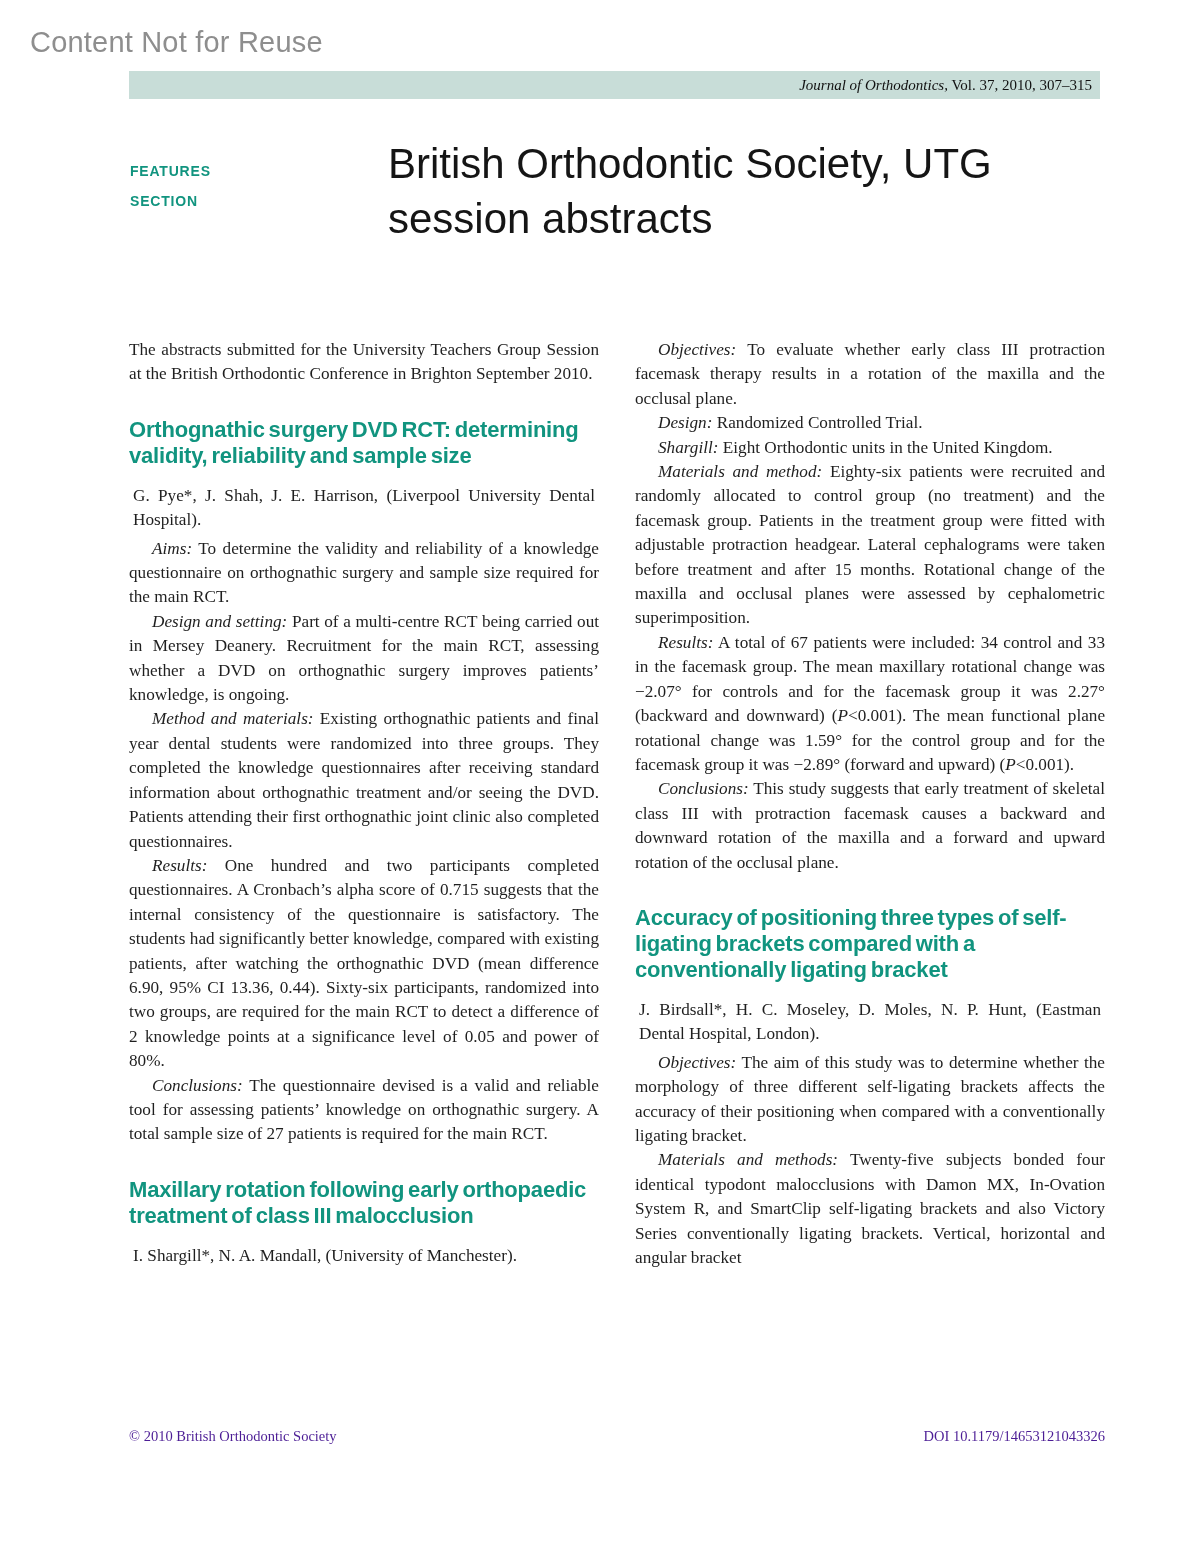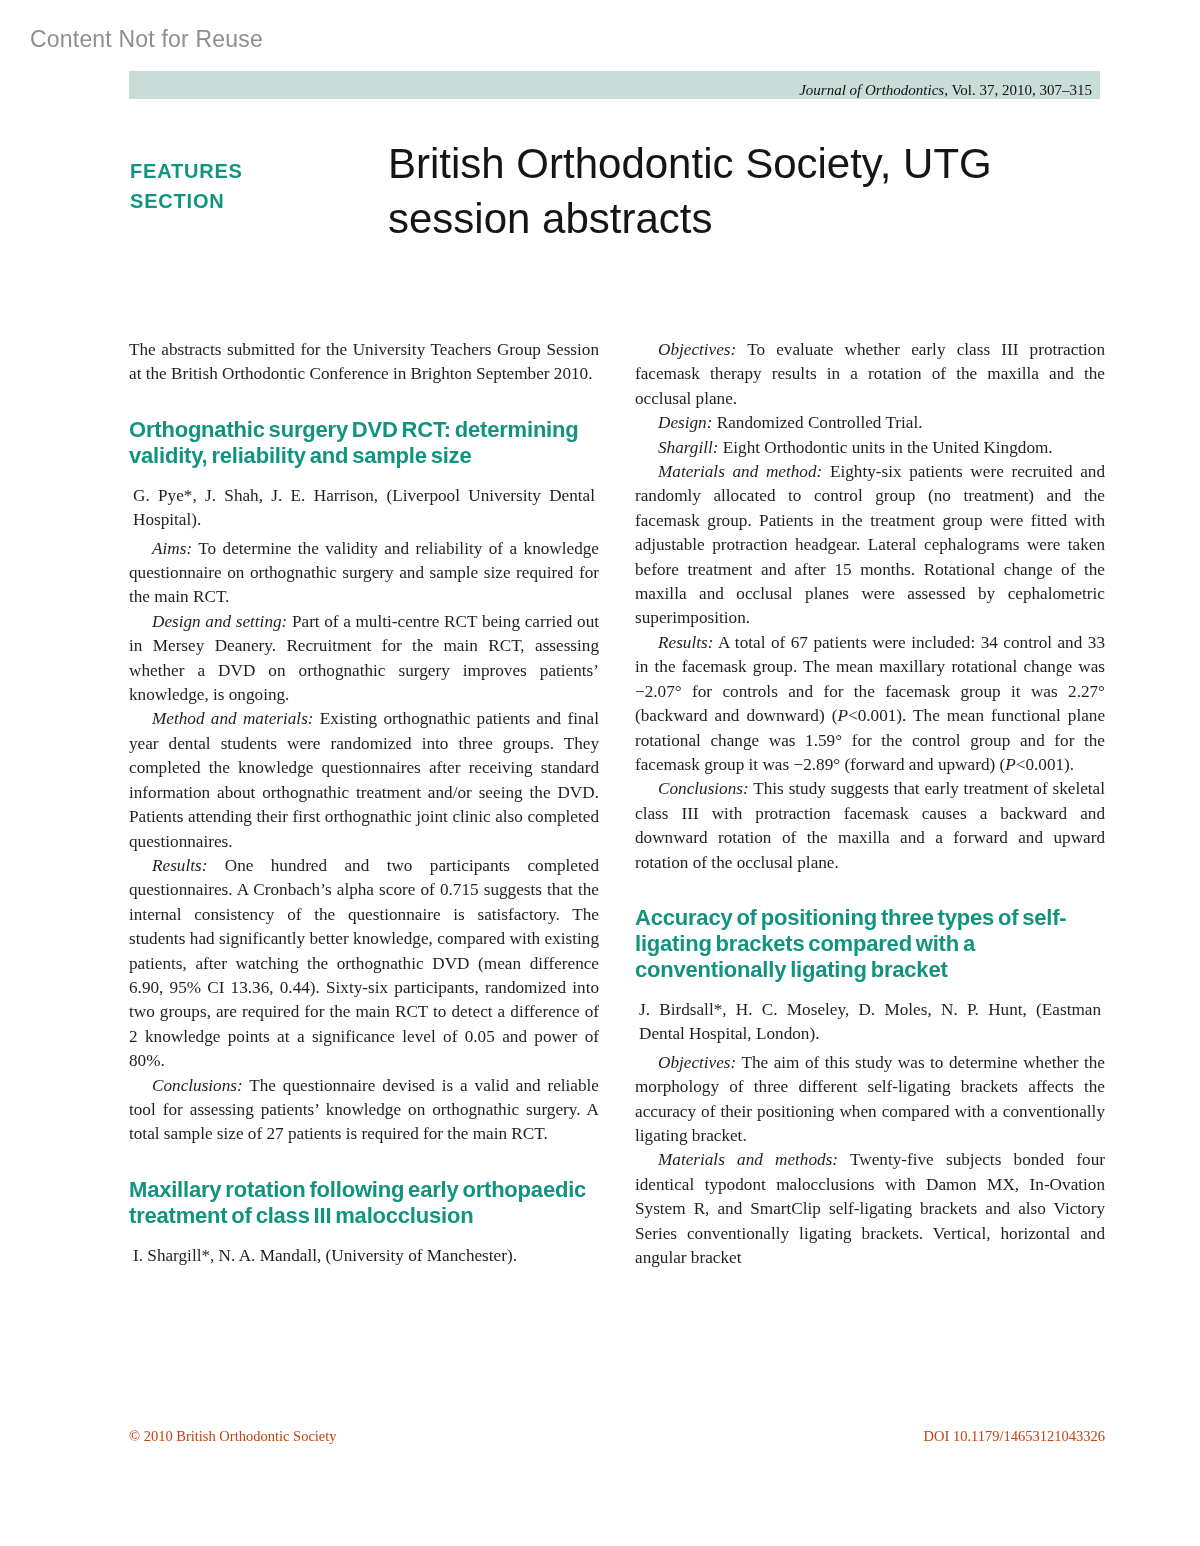--- a/index.html
+++ b/index.html
@@ -3,34 +3,34 @@
 <meta charset="utf-8">
 <style>
   html,body{margin:0;padding:0;}
   body{
     width:1200px;height:1546px;position:relative;background:#ffffff;
     font-family:"Liberation Serif", serif;color:#1f1f1f;overflow:hidden;
   }
   .watermark{
     position:absolute;left:30px;top:26px;
     font-family:"Liberation Sans", sans-serif;
-    font-size:23px;color:var(--wm,#8e8e8e);letter-spacing:0.2px;
+    font-size:29px;color:var(--wm,#8e8e8e);letter-spacing:0.2px;
   }
   .masthead-band{
     position:absolute;left:129px;top:71px;width:971px;height:28px;
     background:var(--band,#c8ddd8);
-    display:flex;align-items:flex-end;justify-content:flex-end;
+    display:flex;align-items:center;justify-content:flex-end;
     box-sizing:border-box;padding-right:8px;
   }
   .journal-ref{font-size:15px;color:#111;white-space:nowrap;}
   .journal-ref i{font-style:italic;}
   .features{
     position:absolute;left:130px;top:156px;
     font-family:"Liberation Sans", sans-serif;font-weight:bold;
-    font-size:20px;line-height:30px;letter-spacing:0.8px;
+    font-size:14px;line-height:30px;letter-spacing:0.8px;
     color:var(--accent,#11947f);
   }
   .title{
     position:absolute;left:388px;top:136px;margin:0;width:680px;
     font-family:Liberation Sans, sans-serif;font-weight:normal;
     font-size:42px;line-height:55px;color:#151515;
   }
   .title .tline{display:block;}
   .content{
     position:absolute;left:129px;top:338px;width:976px;
@@ -46,21 +46,21 @@
   .abstract-heading{
     font-family:"Liberation Sans", sans-serif;font-weight:bold;
     color:var(--accent,#11947f);font-size:22px;line-height:26px;
     letter-spacing:-0.2px;word-spacing:-2px;
     margin:30px 0 15px 0;text-align:left;text-indent:0;
   }
   .authors{margin:4px;text-indent:0;}
   .footer{
     position:absolute;left:129px;top:1428px;width:976px;
     display:flex;justify-content:space-between;
-    font-size:14.5px;color:#c2410c;
+    font-size:14.5px;color:#4c1d95;
   }
 </style>
 </head>
 <body style="--accent: #11947f; --band: #c8ddd8; --wm: #8e8e8e;">
 
 <div class="watermark">Content Not for Reuse</div>
 
 <div class="masthead-band">
   <span class="journal-ref"><i>Journal of Orthodontics,</i><span> Vol. 37, 2010, 307–315</span></span>
 </div>

